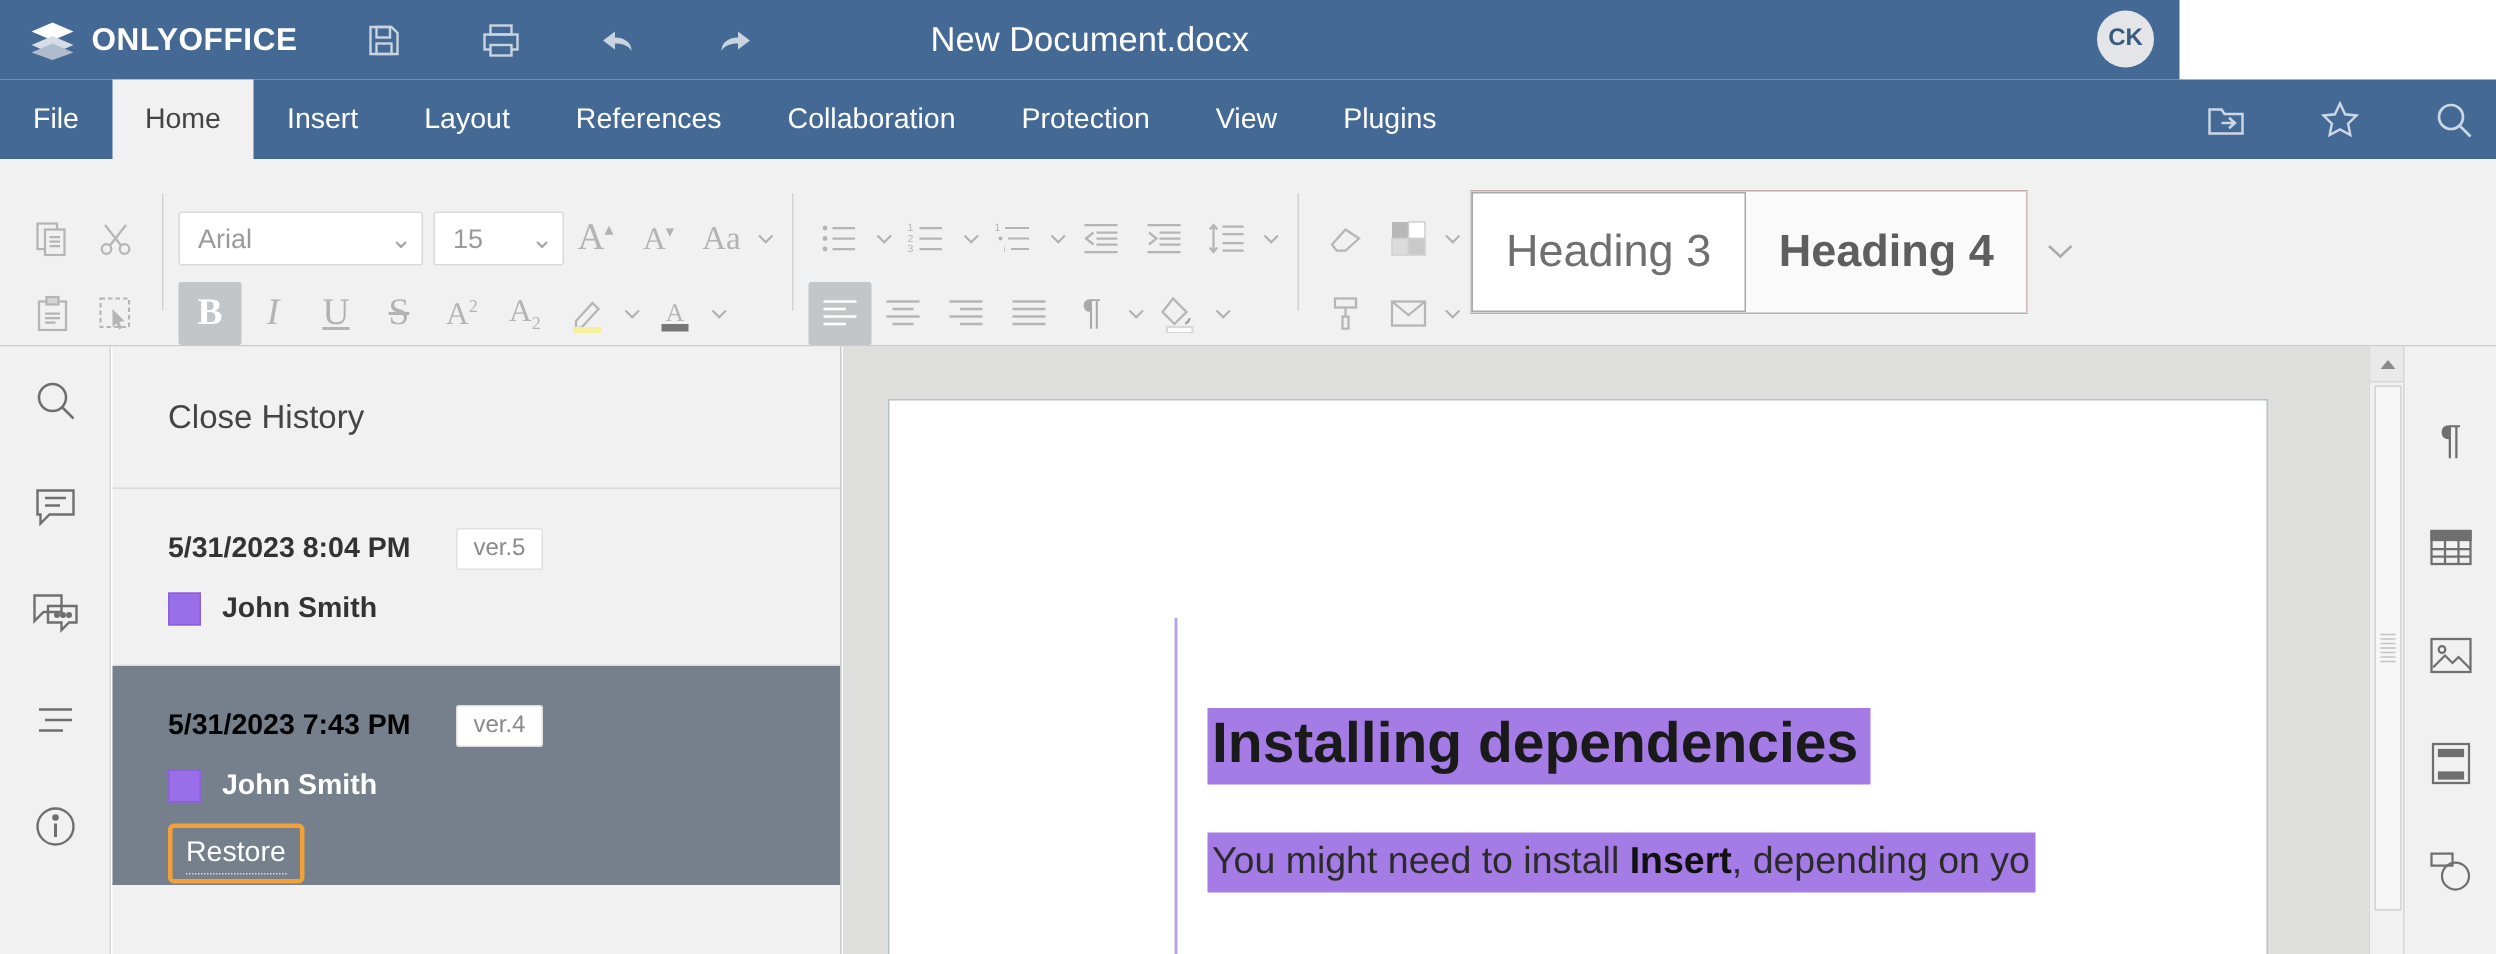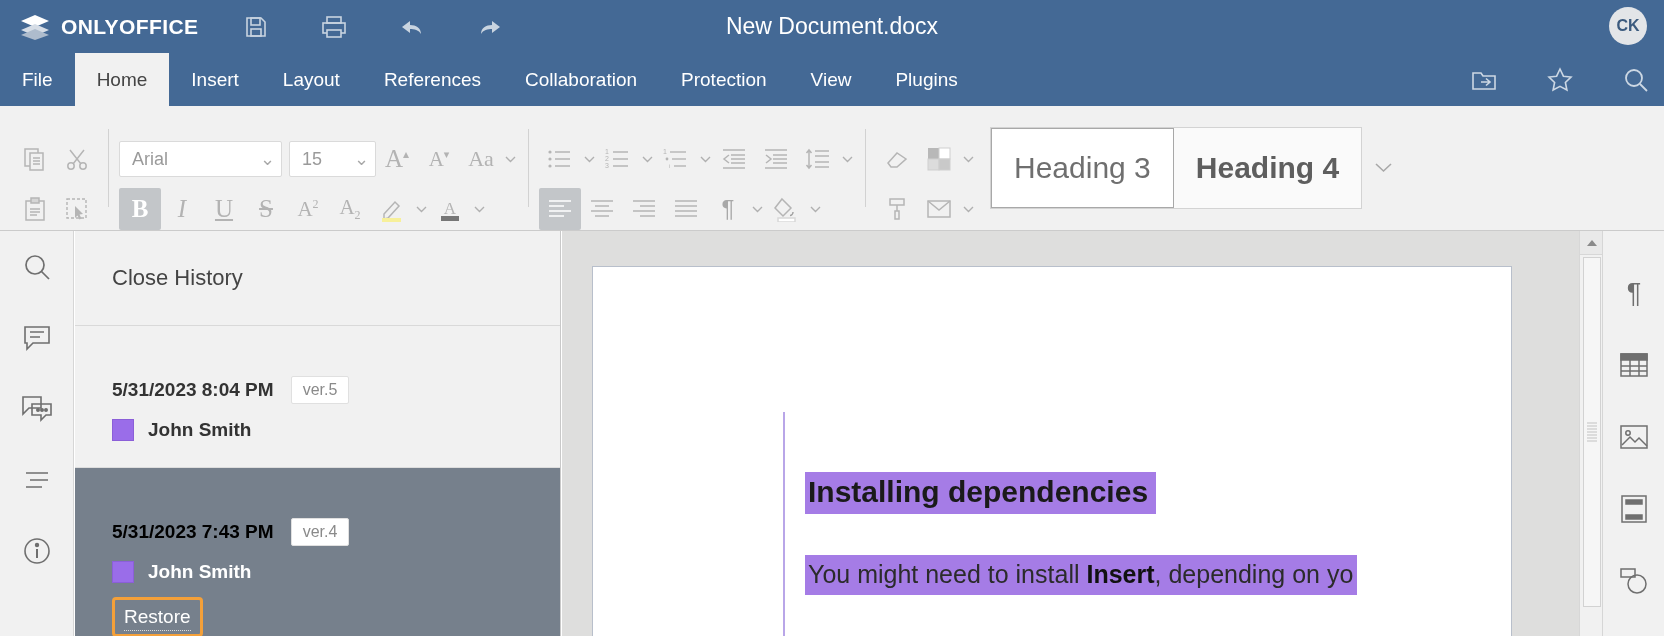--- a/index.html
+++ b/index.html
@@ -6,21 +6,21 @@
   html, body {
     width: 1664px; height: 636px;
     overflow: hidden;
     font-family: "Liberation Sans", sans-serif;
     background: #ffffff;
   }
   #app { position: relative; width: 1664px; height: 636px; }
 
   
   .titlebar {
-    position: absolute; left:0; top:0; width:1664px; height:53px;
+    position: absolute; left:0; top:0; width:1453px; height:53px;
     background: #446995;
     display: flex; align-items: center;
   }
   .brand { display:flex; align-items:center; gap:11px; padding-left:20px; width:215px; }
   .brand-name { color:#fff; font-size:21px; font-weight:bold; letter-spacing:.4px; }
   .tb-icons { display:flex; align-items:center; gap:52px; margin-left:28px; }
   .tb-ico { width:26px; height:26px; display:flex; align-items:center; justify-content:center; cursor:pointer; }
   .doc-title {
     position:absolute; left:0; right:0; text-align:center;
     color:#ffffff; font-size:23px; pointer-events:none;
@@ -66,21 +66,21 @@
   .combo {
     height:36px; background:#ffffff; border:1px solid #dadada; border-radius:2px;
     display:flex; align-items:center; padding:0 6px 0 12px;
     color:#9a9a9a; font-size:18px; cursor:pointer;
   }
   .combo .cv { flex:1; }
   .combo .cc { margin-left:8px; color:#a8a8a8; }
   .bold-b { font-family:"Liberation Serif", serif; font-size:25px; font-weight:bold; color:#ffffff; }
   .fmt-g { color:#b3b3b3; font-size:25px; font-family:"Liberation Serif", serif; }
   .style-gallery {
-    display:flex; align-items:center; height:82px; margin-left:14px;
+    display:flex; align-items:center; height:82px; margin-left:4px;
     border:1px solid #d3d3d3; background:#7f1d1d;
   }
   .style-item {
     height:80px; padding:0 22px; display:flex; align-items:center;
     font-size:30px; color:#6f6f6f; cursor:pointer; background:#fafafa;
   }
   .style-item.sel { border:1px solid #a8a8a8; background:#ffffff; }
   .style-item.s4 { font-weight:bold; color:#5e5e5e; }
   .gallery-more { width:42px; height:82px; display:flex; align-items:center; justify-content:center; cursor:pointer; }
 
@@ -99,21 +99,21 @@
     background:#f1f1f1; border-right:1px solid #c9c9c9;
   }
   .hist-head {
     height:95px; display:flex; align-items:center; padding-left:37px;
     font-size:22px; color:#444444; border-bottom:1px solid #d9d9d9; cursor:pointer;
   }
   .ver {
     padding:26px 0 0 37px; position:relative; border-bottom:1px solid #dddddd;
   }
   .ver.sel { background:#76808c; border-bottom:1px solid #76808c; }
-  .ver-line1 { display:flex; align-items:center; gap:17px;margin-top:24px; }
+  .ver-line1 { display:flex; align-items:center; gap:30px; }
   .ver-date { font-size:19px; font-weight:bold; color:#333333; }
   .ver.sel .ver-date { color:#000000; }
   .ver-badge {
     background:#ffffff; border:1px solid #e0e0e0; border-radius:2px;
     padding:4px 11px; font-size:16px; color:#8a8a8a;
   }
   .ver-line2 { display:flex; align-items:center; gap:14px; margin-top:15px; }
   .ver-swatch { width:22px; height:22px; background:#9a6de9; border:1px solid #8b5fd8; }
   .ver-author { font-size:19px; font-weight:bold; color:#333333; }
   .ver.sel .ver-author { color:#ffffff; }
@@ -126,21 +126,21 @@
   
   .docarea {
     position:absolute; left:562px; top:231px; width:1041px; height:405px;
     background:#dededd; overflow:hidden;
   }
   .page {
     position:absolute; left:30px; top:35px; width:920px; height:420px;
     background:#ffffff; border:1px solid #b8bfcb;
   }
   .chgbar { position:absolute; left:190px; top:145px; width:2px; height:250px; background:#b9a6e8; }
-  .doc-h { position:absolute; left:212px; top:205px; font-size:30px; font-weight:bold; color:#1a1a1a;
+  .doc-h { position:absolute; left:212px; top:205px; font-size:38px; font-weight:bold; color:#1a1a1a;
            background:#a57ce6; padding:3px 8px 5px 3px; white-space:nowrap; }
   .doc-p { position:absolute; left:212px; top:288px; font-size:25px; color:#2b2b2b;
            background:#a57ce6; padding:5px 4px 6px 3px; white-space:nowrap; }
   .doc-p b { color:#111111; }
 
   
   .vscroll { position:absolute; right:0; top:0; width:24px; height:405px; background:#f1f1f1; border-left:1px solid #d7d7d7; }
   .vs-up { height:24px; display:flex; align-items:center; justify-content:center; background:#e9e9e9; border-bottom:1px solid #d7d7d7; cursor:pointer; }
   .vs-thumb { position:absolute; top:26px; left:3px; width:18px; height:350px; background:#f6f6f6; border:1px solid #d2d2d2; cursor:pointer; }
   .vs-grip { position:absolute; top:50%; left:50%; transform:translate(-50%,-50%); width:10px; }

